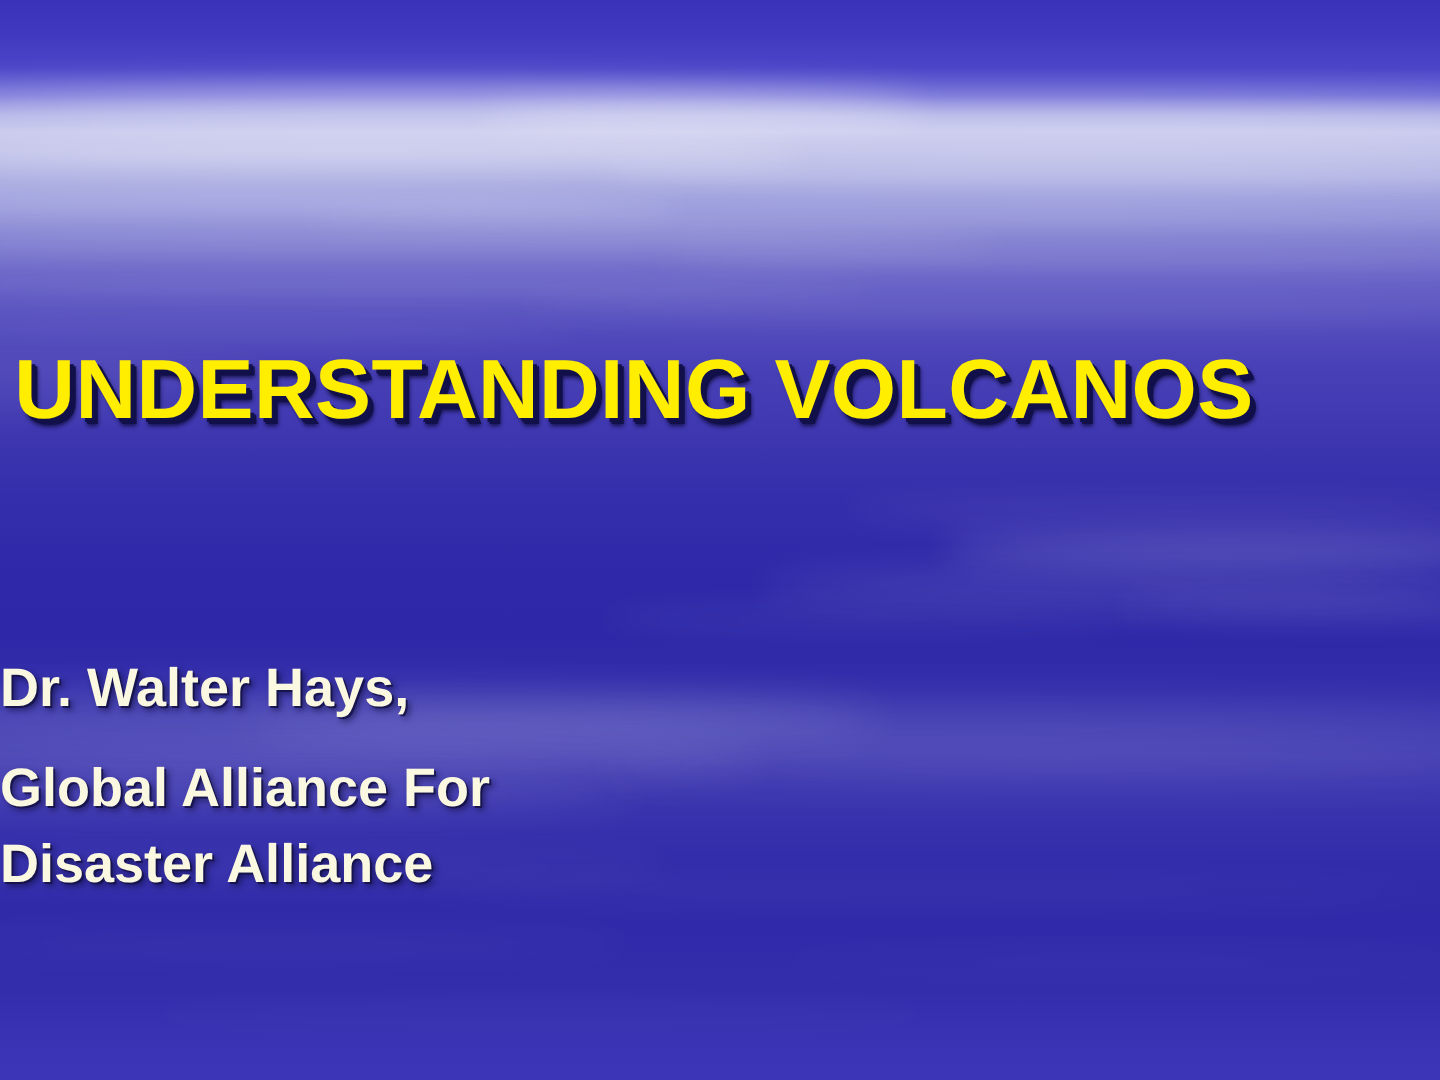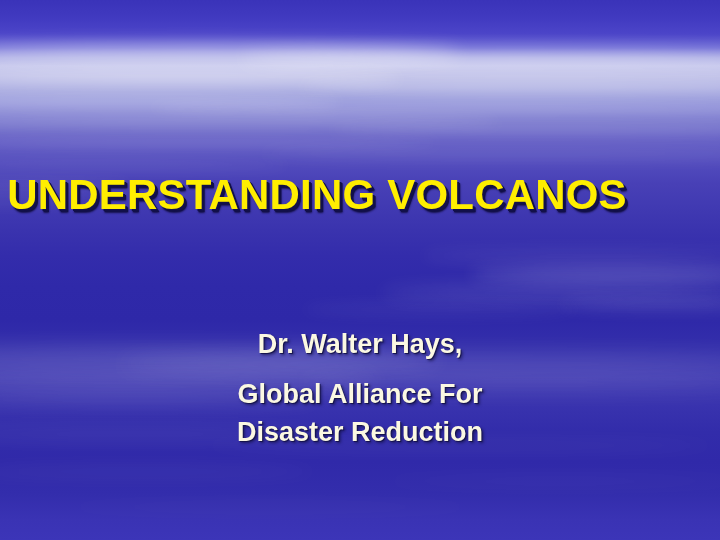--- a/index.html
+++ b/index.html
@@ -89,21 +89,21 @@
        3px 3px 0 #12104a,
        3px 4px 2px rgba(8,6,40,0.75);
   }
 
   
   #subtitle-block {
     position: absolute;
     left: 0;
     top: 325px;
     width: 720px;
-    text-align: center;
+    text-align: left;
   }
   .subline {
     font-size: 27px;
     line-height: 38px;
     font-weight: bold;
     color: #fbf8e2;
     white-space: nowrap;
     text-shadow:
        1px 1px 0 rgba(20,18,70,0.85),
        2px 2px 3px rgba(12,10,50,0.6);
@@ -154,16 +154,16 @@
     <div class="wisp" style="left:60px; top:504px; width:420px; height:6px; background:rgba(255,255,255,0.05); filter:blur(9px);"></div>
   </div>
 
   <div id="title-block">
     <span id="title">UNDERSTANDING VOLCANOS</span>
   </div>
 
   <div id="subtitle-block">
     <div class="subline">Dr. Walter Hays,</div>
     <div class="subline gap">Global Alliance For</div>
-    <div class="subline">Disaster Reduction</div>
+    <div class="subline">Disaster Alliance</div>
   </div>
 
 </div>
 
 </body></html>

